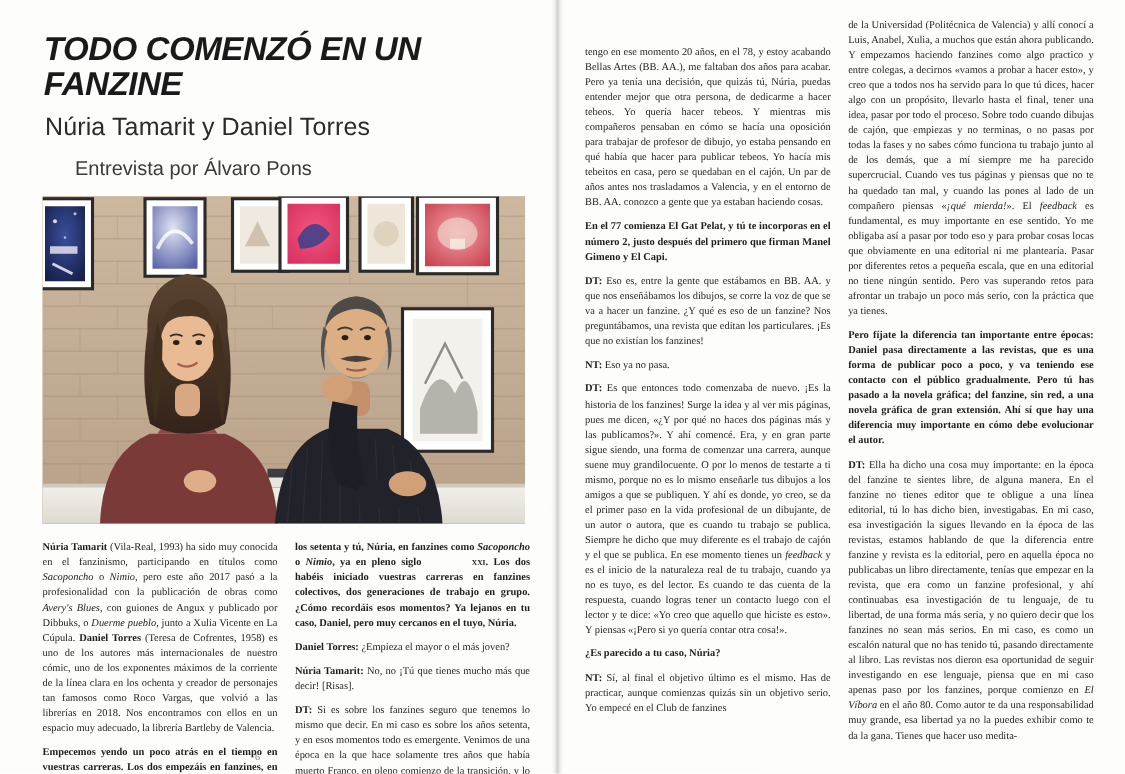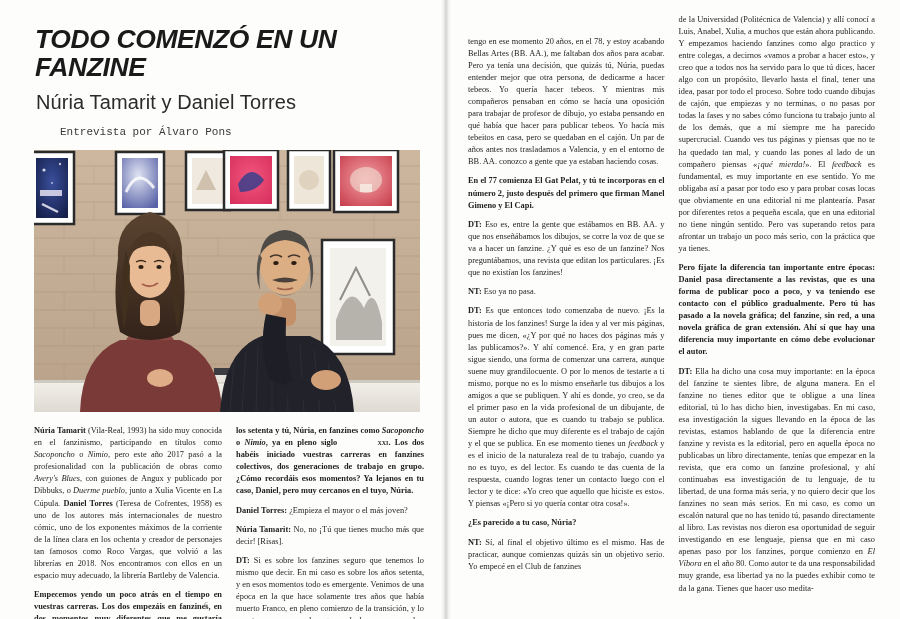--- a/index.html
+++ b/index.html
@@ -58,22 +58,22 @@
   }
   .subhead {
     font-family: "Liberation Sans", "DejaVu Sans", sans-serif;
     font-weight: 400;
     font-size: 20px;
     color: #2b2b2b;
     margin: 0 0 11px 6px;
     letter-spacing: 0.1px;
   }
   .credits {
-    font-family: Liberation Mono, monospace;
-    font-size: 11px;
+    font-family: Liberation Sans, sans-serif;
+    font-size: 16px;
     line-height: 1.42;
     color: #3a3a3a;
     margin: 0 0 10px 30px;
   }
 
   
   .photo-wrap {
     position: relative;
     width: 386px;
     height: 262px;

